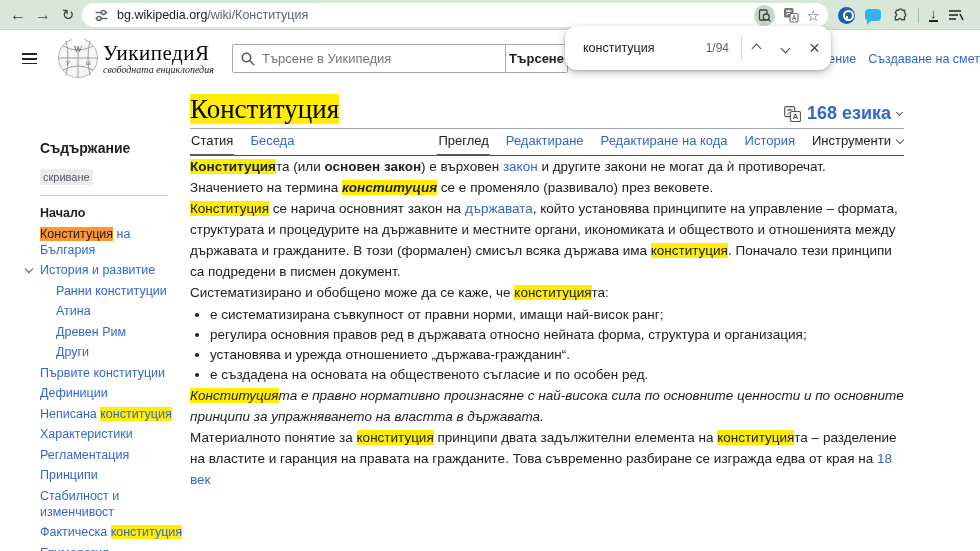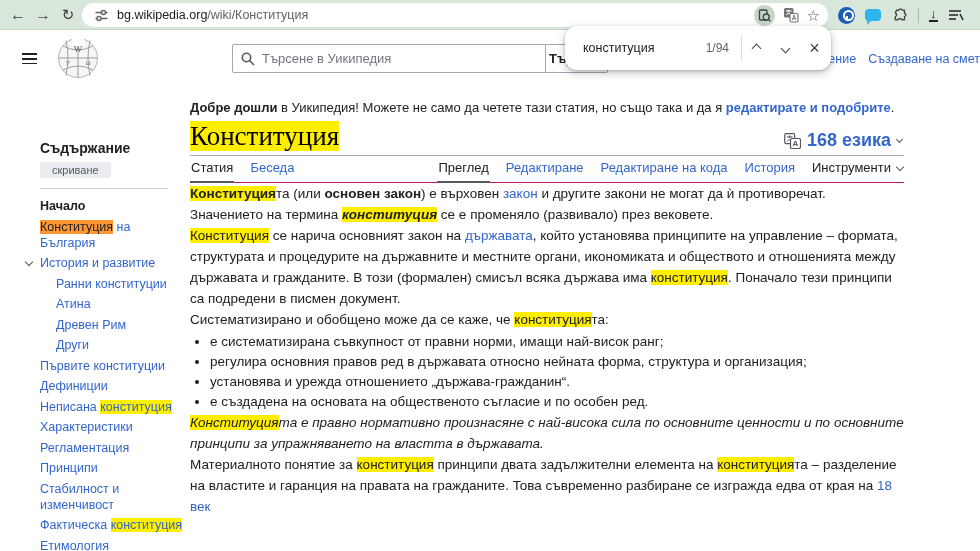--- a/index.html
+++ b/index.html
@@ -48,34 +48,34 @@
 
   
   .wiki-header{position:absolute;top:30px;left:0;width:980px;height:58px;background:#fff;z-index:1}
   .hamburger{position:absolute;left:22px;top:23px;width:15px;cursor:pointer}
   .hamburger div{height:1.7px;background:#202122;margin-bottom:3.2px}
   .logo{position:absolute;left:57px;top:7px;cursor:pointer}
   .wordmark{position:absolute;left:103px;top:12px;font-family:"Liberation Serif","DejaVu Serif",serif;cursor:pointer}
   .wm-title{font-size:21px;color:#000;line-height:22px;letter-spacing:.5px}
   .wm-tag{font-size:10px;font-style:italic;color:#202122}
   .search-wrap{position:absolute;left:232px;top:14px;display:flex;height:29px}
-  .search-box{display:flex;align-items:center;width:314px;border:1px solid #a2a9b1;
+  .search-box{display:flex;align-items:center;width:274px;border:1px solid #a2a9b1;
     border-radius:2px 0 0 2px;padding:0 8px;gap:7px;background:#fff}
   .search-input{border:none;outline:none;flex:1;font-size:13px;color:#202122;min-width:0}
   ::placeholder{color:#72777d}
   .search-btn{width:62px;border:1px solid #a2a9b1;border-left:none;background:#fff;font-weight:bold;
     font-size:13px;color:#202122;border-radius:0 2px 2px 0;cursor:pointer}
   .top-links{position:absolute;left:806px;top:22px;display:flex;gap:12px;white-space:nowrap}
   .top-link{font-size:12.5px;color:var(--blue)}
 
   
   .toc{position:absolute;left:40px;top:140px;width:148px}
   .toc-title{font-size:14px;font-weight:bold;color:#202122}
-  .toc-hide{display:inline-block;margin-top:6px;background:#eaecf0;border-radius:2px;
-    padding:2px 12px;font-size:11px;color:#54595d;border:none;cursor:pointer}
+  .toc-hide{display:inline-block;margin-top:13px;background:#eaecf0;border-radius:2px;
+    padding:2px 3px;font-size:11px;color:#54595d;border:none;cursor:pointer}
   .toc-divider{margin:10px 0 9px;border-top:1px solid #c8ccd1;width:128px}
   .toc-list{display:flex;flex-direction:column;gap:4.5px}
   .toc-item{position:relative;font-size:12.5px;line-height:16px;color:var(--blue);display:block}
   .toc-item.ind{padding-left:16px}
   .toc-chevron{display:none;position:absolute;left:-14px;top:4px;width:6px;height:6px;
     border-left:1.4px solid #54595d;border-bottom:1.4px solid #54595d;transform:rotate(-45deg)}
   .toc-item.chev .toc-chevron{display:inline-block}
   .seg-sbold{color:#202122;font-weight:bold}
 
   
@@ -187,20 +187,24 @@
     <circle cx="21" cy="21" r="19.5" fill="#f6f6f6" stroke="#b5b5b5"></circle>
     <path d="M21 1.5 v39 M1.5 21 h39" stroke="#9e9e9e" stroke-width="1"></path>
     <path d="M6 9 Q21 17 36 9 M6 33 Q21 25 36 33" fill="none" stroke="#9e9e9e" stroke-width="1"></path>
     <path d="M9 3.5 Q13 21 9 38.5 M33 3.5 Q29 21 33 38.5" fill="none" stroke="#9e9e9e" stroke-width="1"></path>
     <rect x="15" y="0" width="12" height="9" fill="#fff"></rect>
     <text x="21" y="15" font-size="9" fill="#555" text-anchor="middle" font-family="serif">W</text>
     <text x="11" y="28" font-size="7" fill="#777" text-anchor="middle" font-family="serif">У</text>
     <text x="31" y="28" font-size="7" fill="#777" text-anchor="middle" font-family="serif">Ω</text>
   </svg>
 
+  <div class="wordmark">
+    <div class="wm-title">УикипедиЯ</div>
+    <div class="wm-tag">свободната енциклопедия</div>
+  </div>
 
   <div class="search-wrap">
     <div class="search-box">
       <svg width="14" height="14" viewBox="0 0 14 14">
         <circle cx="5.5" cy="5.5" r="4.2" fill="none" stroke="#54595d" stroke-width="1.6"></circle>
         <line x1="8.8" y1="8.8" x2="13" y2="13" stroke="#54595d" stroke-width="1.6"></line>
       </svg>
       <input class="search-input" placeholder="Търсене в Уикипедия" style="">
     </div>
     <button class="search-btn">Търсене</button>
@@ -280,21 +284,20 @@
         <span class="toc-text"><span class="seg-link">Фактическа </span><span class="seg-link seg-hl">конституция</span></span>
       </a>
       <a class="toc-item">
         
         <span class="toc-text"><span class="seg-link">Етимология</span></span>
       </a>
     </nav>
 </aside>
 
 <main class="content">
-  <div class="banner"><span class="seg-b">Добре дошли</span><span> в Уикипедия! Можете не само да четете тази статия, но също така и да я </span><span class="seg-link seg-b">редактирате и подобрите</span><span>.</span></div>
 
   <div class="title-row">
     <h1 class="article-title"><span class="seg-hl">Конституция</span></h1>
     <div class="lang-button">
       <svg width="17" height="16" viewBox="0 0 17 16">
         <rect x="0.7" y="0.7" width="10" height="10" rx="1.5" fill="#fff" stroke="#54595d" stroke-width="1.2"></rect>
         <line x1="2.8" y1="4" x2="8.6" y2="4" stroke="#54595d" stroke-width="1.1"></line>
         <line x1="5.7" y1="2.5" x2="5.7" y2="4.8" stroke="#54595d" stroke-width="1.1"></line>
         <path d="M3.2 8.4 Q5.7 4.6 8.2 8.4" fill="none" stroke="#54595d" stroke-width="1"></path>
         <rect x="6.5" y="5.5" width="10" height="10" rx="1.5" fill="#fff" stroke="#54595d" stroke-width="1.2"></rect>

